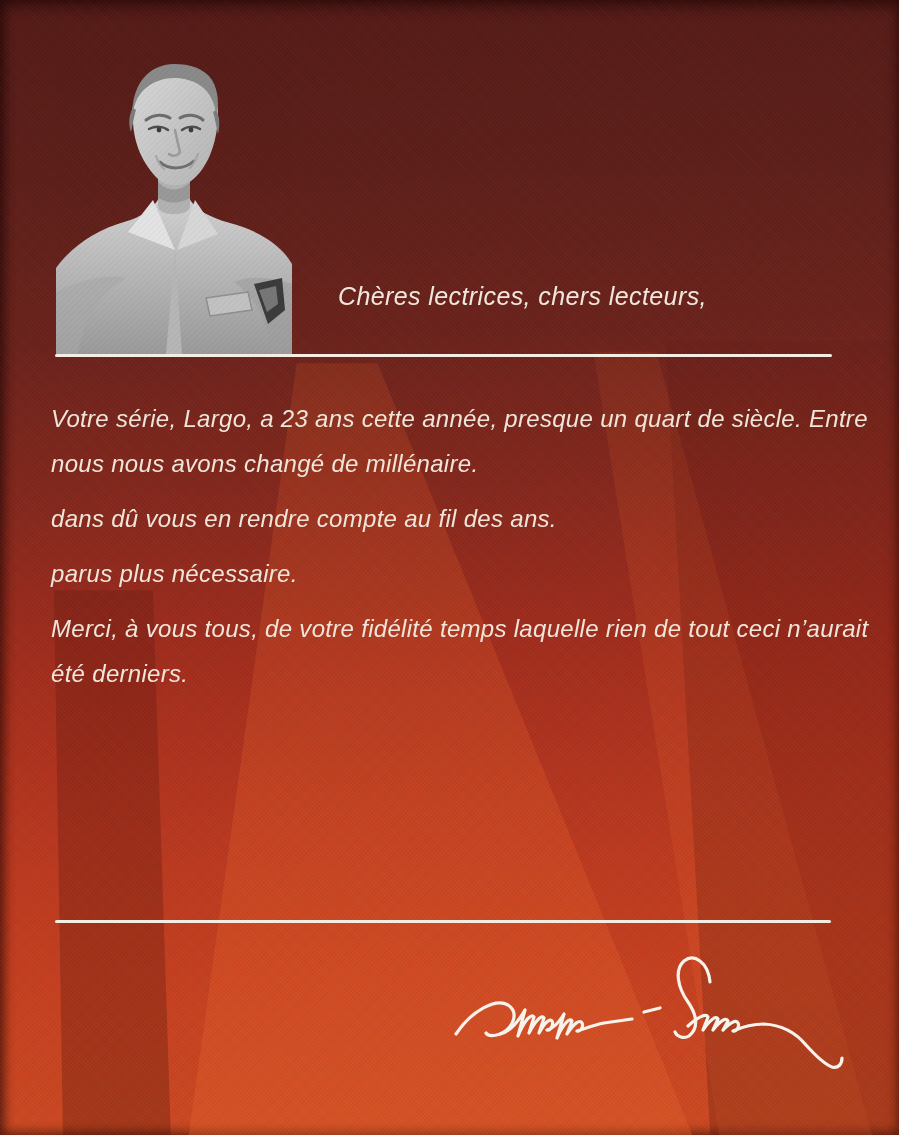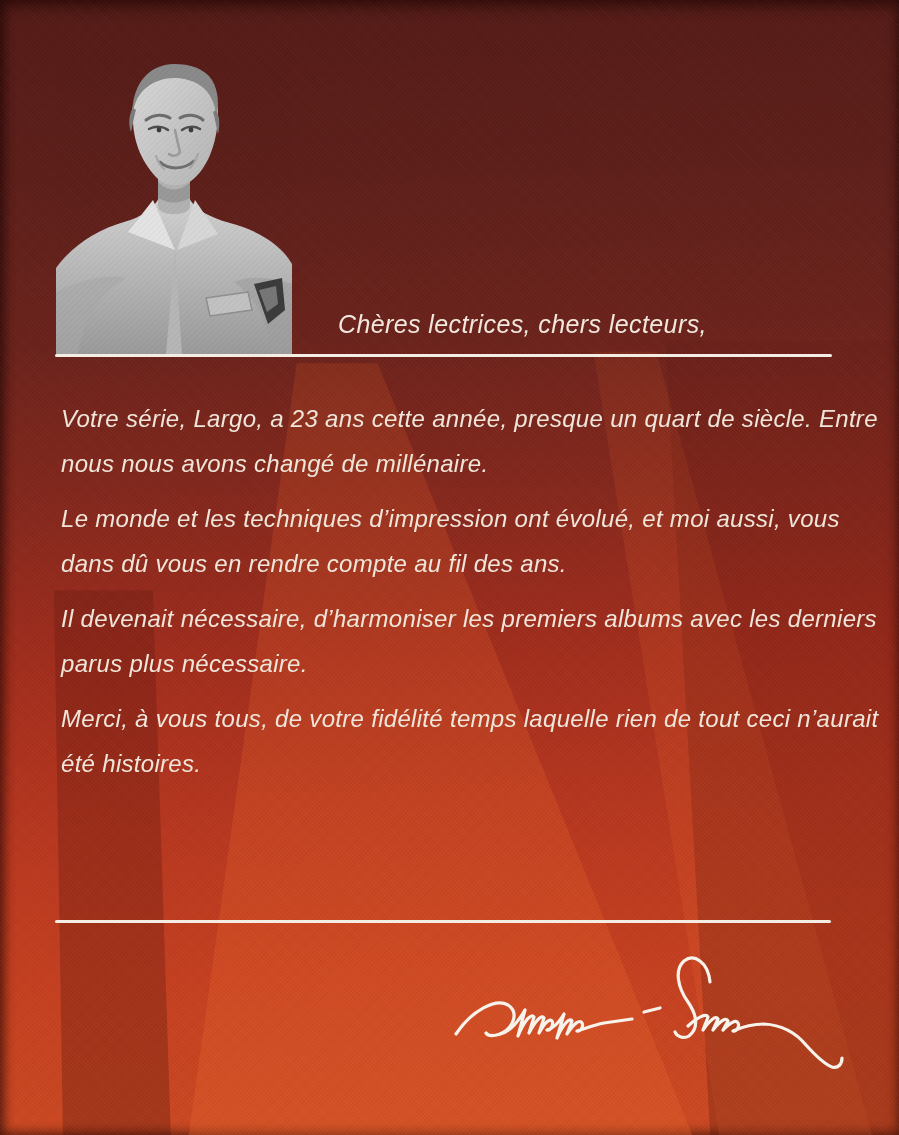--- a/index.html
+++ b/index.html
@@ -40,28 +40,27 @@
     opacity:.9;
   }
 
   .photo{position:absolute;left:56px;top:52px;width:236px;height:302px;}
   .photo svg{display:block;width:100%;height:100%;}
 
   .greeting{
     position:absolute;left:338px;top:282px;
     font-size:25px;font-style:italic;color:#f1e7dc;letter-spacing:.4px;
     white-space:nowrap;
-    margin-top:28px;
   }
 
   .divider{position:absolute;height:3px;background:#f4ede3;border-radius:2px;}
   .divider-top{left:55px;top:354px;width:777px;}
   .divider-bottom{left:55px;top:920px;width:776px;}
 
-  .letter-body{position:absolute;left:61px;top:396px;width:805px;color:#efe5d9;}
+  .letter-body{position:absolute;left:51px;top:396px;width:805px;color:#efe5d9;}
   .para{margin:0 0 10px 0;font-size:24px;font-style:italic;line-height:45px;letter-spacing:.3px;}
   .para .line{display:block;white-space:nowrap;}
 
   .signature{position:absolute;left:448px;top:948px;width:420px;height:145px;}
   .signature svg{display:block;width:100%;height:100%;}
   .sr-only{
     position:absolute;width:1px;height:1px;overflow:hidden;
     clip:rect(0 0 0 0);white-space:nowrap;
   }
 </style>
@@ -136,32 +135,30 @@
   <div class="greeting">Chères lectrices, chers lecteurs,</div>
 
   <div class="divider divider-top"></div>
 
   <div class="letter-body">
     <p class="para">
       <span class="line">Votre série, Largo, a 23 ans cette année, presque un quart de siècle. Entre</span>
       <span class="line">nous nous avons changé de millénaire.</span>
     </p>
     <p class="para">
-      <span class="line">Le monde et les techniques d’impression ont évolué, et moi aussi, vous</span>
       <span class="line">dans dû vous en rendre compte au fil des ans.</span>
     </p>
     <p class="para">
-      <span class="line">Il devenait nécessaire, d’harmoniser les premiers albums avec les derniers</span>
       <span class="line">parus plus nécessaire.</span>
     </p>
     <p class="para">
     </p>
     <p class="para">
       <span class="line">Merci, à vous tous, de votre fidélité temps laquelle rien de tout ceci n’aurait</span>
-      <span class="line">été histoires.</span>
+      <span class="line">été derniers.</span>
     </p>
   </div>
 
   <div class="divider divider-bottom"></div>
 
   <div class="signature" role="img" aria-label="Philippe Francq">
     <span class="sr-only">Philippe Francq</span>
     <svg viewBox="0 0 420 145" xmlns="http://www.w3.org/2000/svg">
       <g fill="none" stroke="#f7f2ea" stroke-width="3.2" stroke-linecap="round" stroke-linejoin="round">
 

